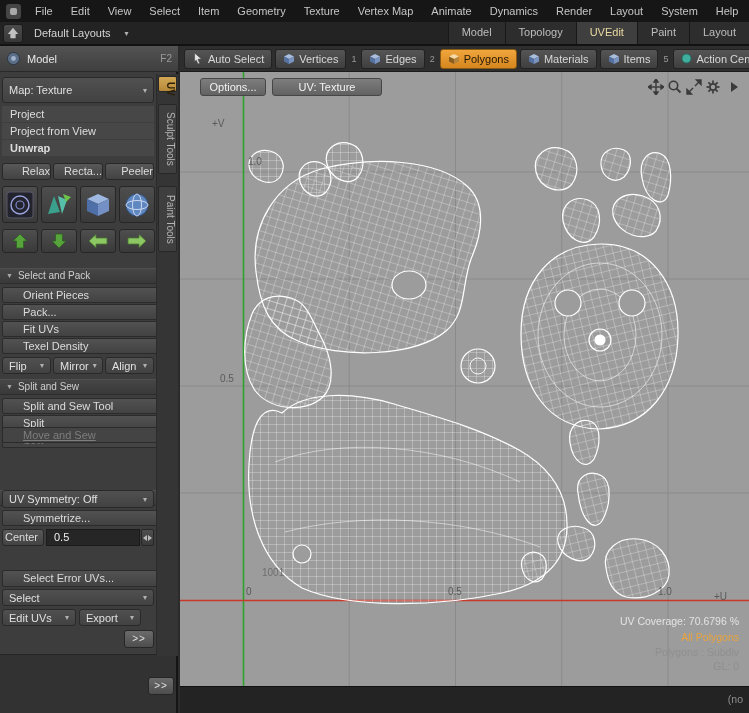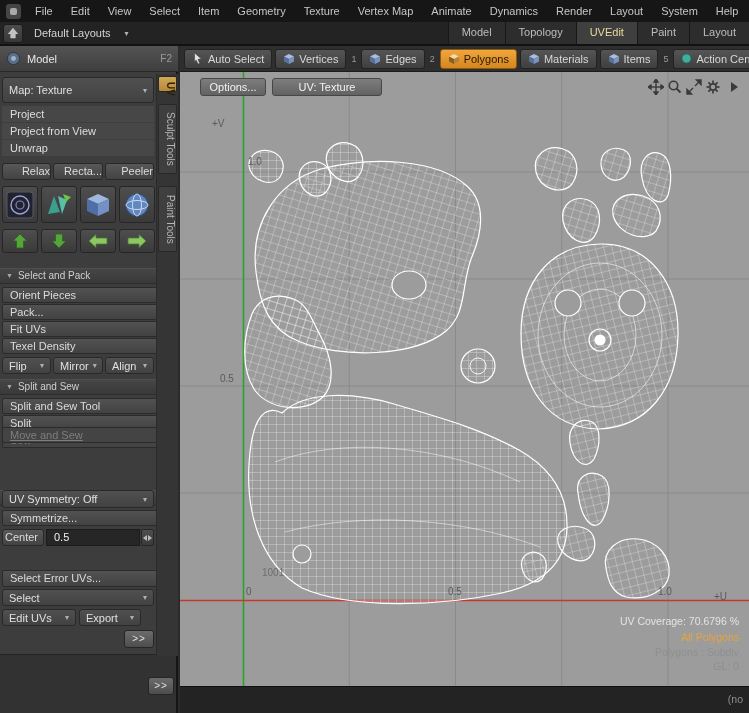--- a/index.html
+++ b/index.html
@@ -49,21 +49,21 @@
   .ph-title { color:#e8e8e8; }
   .ph-key { margin-left:auto; color:#9b9b9b; font-size:10px; }
   .dd { position:absolute; background:linear-gradient(#505050,#424242); border:1px solid #292929;
         border-radius:3px; display:flex; align-items:center; padding:0 6px; color:#e0e0e0; }
   .cmd { position:absolute; left:2px; width:152px; height:17px; line-height:16px; padding-left:8px;
          background:#474747; border-bottom:1px solid #3e3e3e; color:#dedede; }
   .pbtn { position:absolute; height:17px; line-height:15px; text-align:right;
           background:linear-gradient(#585858,#434343); border:1px solid #282828; border-radius:3px;
           color:#dcdcdc; }
   .wide-btn { position:absolute; left:2px; width:176px; height:16px; line-height:14px;
-              padding-left:7px; background:linear-gradient(#525252,#424242); border:1px solid #2b2b2b;
+              padding-left:20px; background:linear-gradient(#525252,#424242); border:1px solid #2b2b2b;
               border-radius:2px; color:#dcdcdc; }
   .wide-btn.disabled { color:#7e7e7e; background:#444444; }
   .section { position:absolute; left:0; width:156px; height:16px;
              background:linear-gradient(#464646,#393939); border-top:1px solid #4f4f4f;
              border-bottom:1px solid #2d2d2d; color:#cfcfcf; line-height:14px; padding-left:6px;
              font-size:10px; display:flex; align-items:center; gap:5px; }
   .tri { font-size:7px; color:#a8a8a8; }
   .icon-btn { position:absolute; width:36px; height:37px; background:linear-gradient(#4e4e4e,#3a3a3a);
               border:1px solid #262626; border-radius:3px; display:flex; align-items:center; justify-content:center; }
   .arrow-btn { position:absolute; width:36px; height:24px; background:linear-gradient(#4e4e4e,#3a3a3a);
@@ -211,21 +211,21 @@
     <span class="ph-key">F2</span>
   </div>
 
   <div class="dd" style="left:2px; top:31px; width:152px; height:26px;">
     <span>Map: Texture</span>
     <span class="caret">▾</span>
   </div>
 
   <div class="cmd" style="top:60px;">Project</div>
   <div class="cmd" style="top:77px;">Project from View</div>
-  <div class="cmd" style="top:94px;">Unwrap</div>
+  <div class="cmd" style="top:94px;font-weight:bold;">Unwrap</div>
 
   <div class="pbtn" style="left:2px; top:117px; width:49px;">Relax</div>
   <div class="pbtn" style="left:53px; top:117px; width:50px;">Recta...</div>
   <div class="pbtn" style="left:105px; top:117px; width:49px;">Peeler</div>
 
   <div class="icon-btn" style="left:2px; top:140px;">
     <svg width="30" height="30" viewBox="0 0 30 30">
       <rect x="2" y="2" width="26" height="26" rx="3" fill="#23232e" stroke="#565668" stroke-width="1"></rect>
       <circle cx="15" cy="15" r="9" fill="none" stroke="#9aa4e0" stroke-width="1.4"></circle>
       <circle cx="15" cy="15" r="4" fill="none" stroke="#7f89c8" stroke-width="1.2"></circle>

